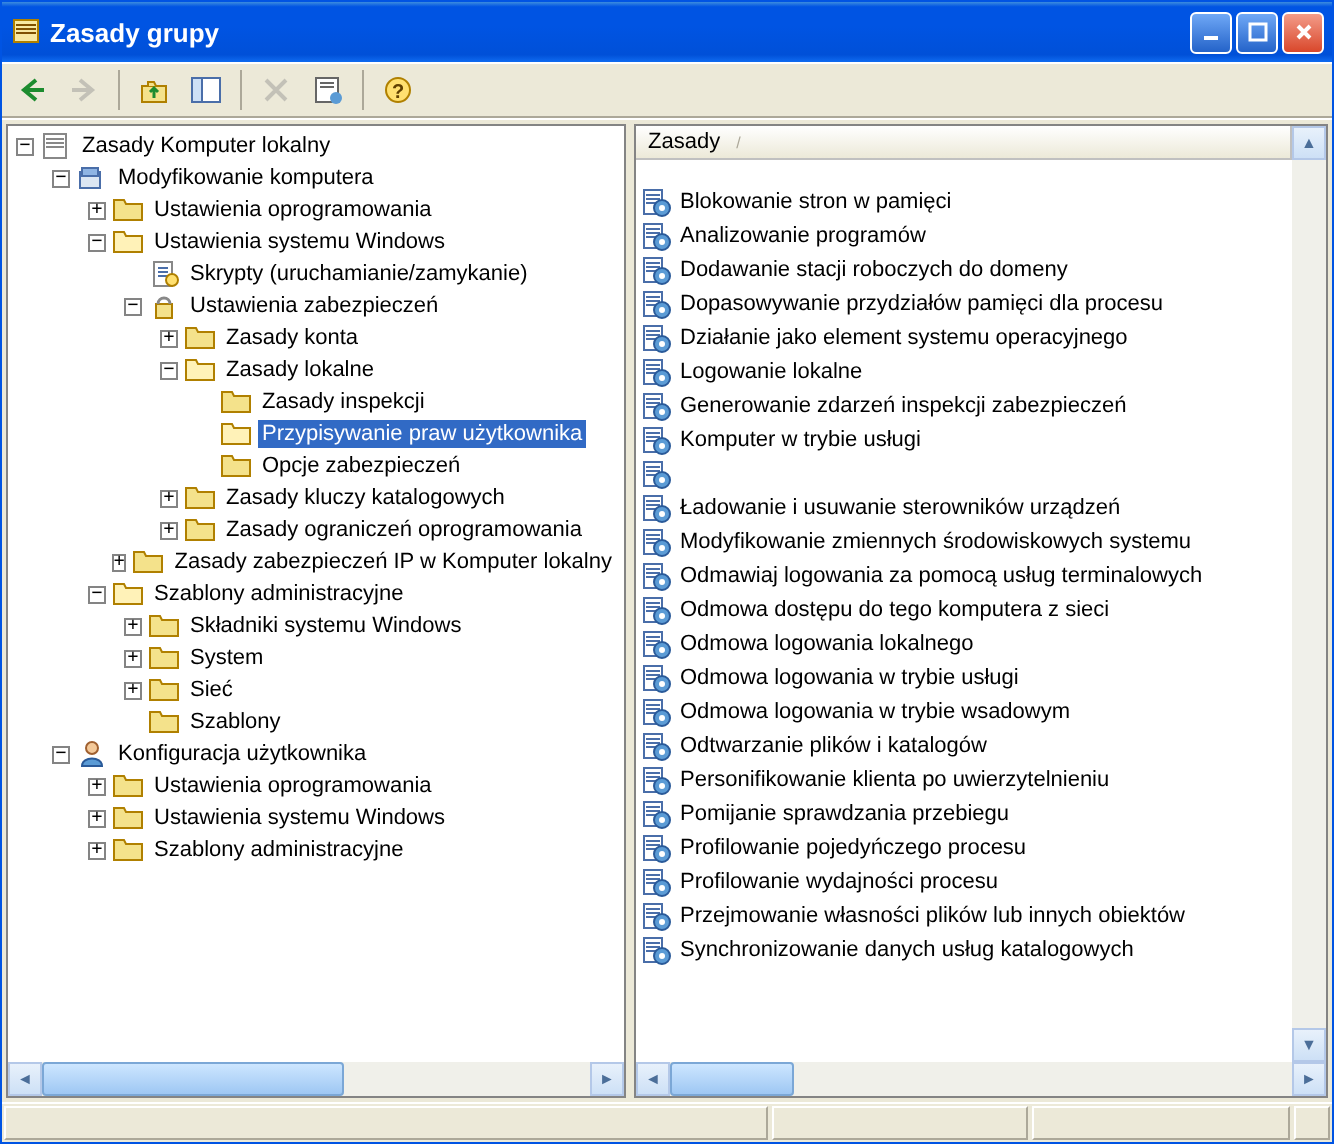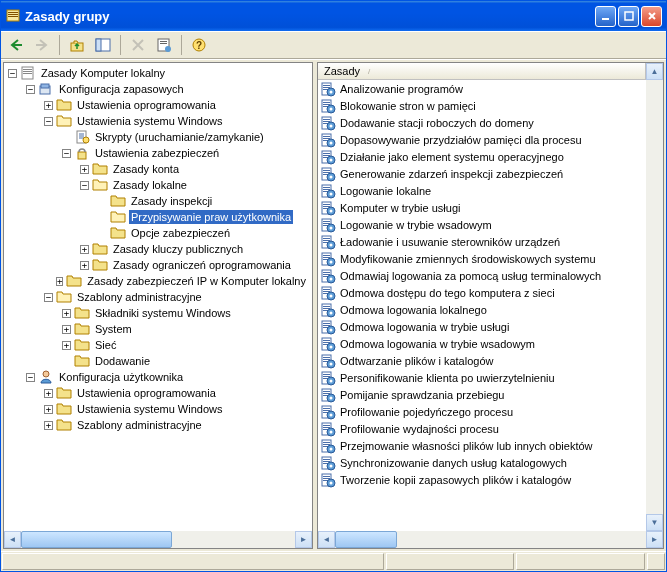--- a/index.html
+++ b/index.html
@@ -190,21 +190,21 @@
     border-top: 1px solid #fff;
     display:flex;
   }
   .statusbar .cell {
     border:1px solid #aca899;
     border-top-color:#fff;
     border-left-color:#fff;
     margin:1px;
   }
   .pane-inner { display:flex; flex:1; min-height:0;}
-  .list-main { display:flex; flex-direction:column; flex:1; min-width:0;}
+  .list-main { display:flex; flex-direction:column; flex:1; min-width:0;gap:12px;}
 </style>
 </head>
 <body>
 
 <div class="window">
 
   <div class="titlebar">
     <svg class="title-icon" viewBox="0 0 16 16">
       <rect x="2" y="2" width="12" height="11" fill="#f8e8a0" stroke="#b08000"></rect>
       <rect x="3" y="4" width="10" height="1" fill="#805000"></rect>
@@ -298,21 +298,21 @@
               </svg>
               <span class="node-label">Zasady Komputer lokalny</span>
             </div>
             <div class="tree-row">
               <span class="indent" style="width:22px"></span>
               <span class="exp">−</span>
               <svg class="node-icon" viewBox="0 0 16 16">
                 <rect x="2" y="5" width="10" height="8" fill="#dce6f2" stroke="#4a6ea9"></rect>
                 <rect x="3" y="3" width="8" height="4" fill="#8fb4e3" stroke="#4a6ea9"></rect>
               </svg>
-              <span class="node-label">Konfiguracja zapasowych</span>
+              <span class="node-label">Modyfikowanie komputera</span>
             </div>
             <div class="tree-row">
               <span class="indent" style="width:40px"></span>
               <span class="exp">+</span>
               <svg class="node-icon" viewBox="0 0 16 16">
                 <path d="M1 4 L1 13 L15 13 L15 5 L7 5 L6 3 L1 3 Z" fill="#f4e28b" stroke="#b08000"></path>
               </svg>
               <span class="node-label">Ustawienia oprogramowania</span>
             </div>
             <div class="tree-row">
@@ -381,21 +381,21 @@
                 <path d="M1 4 L1 13 L15 13 L15 5 L7 5 L6 3 L1 3 Z" fill="#f4e28b" stroke="#b08000"></path>
               </svg>
               <span class="node-label">Opcje zabezpieczeń</span>
             </div>
             <div class="tree-row">
               <span class="indent" style="width:76px"></span>
               <span class="exp">+</span>
               <svg class="node-icon" viewBox="0 0 16 16">
                 <path d="M1 4 L1 13 L15 13 L15 5 L7 5 L6 3 L1 3 Z" fill="#f4e28b" stroke="#b08000"></path>
               </svg>
-              <span class="node-label">Zasady kluczy publicznych</span>
+              <span class="node-label">Zasady kluczy katalogowych</span>
             </div>
             <div class="tree-row">
               <span class="indent" style="width:76px"></span>
               <span class="exp">+</span>
               <svg class="node-icon" viewBox="0 0 16 16">
                 <path d="M1 4 L1 13 L15 13 L15 5 L7 5 L6 3 L1 3 Z" fill="#f4e28b" stroke="#b08000"></path>
               </svg>
               <span class="node-label">Zasady ograniczeń oprogramowania</span>
             </div>
             <div class="tree-row">
@@ -437,21 +437,21 @@
                 <path d="M1 4 L1 13 L15 13 L15 5 L7 5 L6 3 L1 3 Z" fill="#f4e28b" stroke="#b08000"></path>
               </svg>
               <span class="node-label">Sieć</span>
             </div>
             <div class="tree-row">
               <span class="indent" style="width:58px"></span>
               <span class="exp none"></span>
               <svg class="node-icon" viewBox="0 0 16 16">
                 <path d="M1 4 L1 13 L15 13 L15 5 L7 5 L6 3 L1 3 Z" fill="#f4e28b" stroke="#b08000"></path>
               </svg>
-              <span class="node-label">Dodawanie</span>
+              <span class="node-label">Szablony</span>
             </div>
             <div class="tree-row">
               <span class="indent" style="width:22px"></span>
               <span class="exp">−</span>
               <svg class="node-icon" viewBox="0 0 16 16">
                 <circle cx="8" cy="5" r="3" fill="#f4c999" stroke="#a06030"></circle>
                 <path d="M3 14 C3 9 13 9 13 14 Z" fill="#5b9bd5" stroke="#2a5a99"></path>
               </svg>
               <span class="node-label">Konfiguracja użytkownika</span>
             </div>
@@ -502,42 +502,42 @@
           <div class="list-body" id="list">
               <div class="list-row">
                 <svg class="item-icon" viewBox="0 0 16 16">
                   <rect x="2" y="2" width="9" height="12" fill="#fff" stroke="#4a6ea9"></rect>
                   <rect x="3" y="4" width="7" height="1" fill="#4a6ea9"></rect>
                   <rect x="3" y="6" width="7" height="1" fill="#4a6ea9"></rect>
                   <rect x="3" y="8" width="7" height="1" fill="#4a6ea9"></rect>
                   <circle cx="11" cy="11" r="4" fill="#5b9bd5" stroke="#2a5a99"></circle>
                   <circle cx="11" cy="11" r="1.5" fill="#fff"></circle>
                 </svg>
+                <span>Blokowanie stron w pamięci</span>
+              </div>
+              <div class="list-row">
+                <svg class="item-icon" viewBox="0 0 16 16">
+                  <rect x="2" y="2" width="9" height="12" fill="#fff" stroke="#4a6ea9"></rect>
+                  <rect x="3" y="4" width="7" height="1" fill="#4a6ea9"></rect>
+                  <rect x="3" y="6" width="7" height="1" fill="#4a6ea9"></rect>
+                  <rect x="3" y="8" width="7" height="1" fill="#4a6ea9"></rect>
+                  <circle cx="11" cy="11" r="4" fill="#5b9bd5" stroke="#2a5a99"></circle>
+                  <circle cx="11" cy="11" r="1.5" fill="#fff"></circle>
+                </svg>
                 <span>Analizowanie programów</span>
               </div>
               <div class="list-row">
                 <svg class="item-icon" viewBox="0 0 16 16">
                   <rect x="2" y="2" width="9" height="12" fill="#fff" stroke="#4a6ea9"></rect>
                   <rect x="3" y="4" width="7" height="1" fill="#4a6ea9"></rect>
                   <rect x="3" y="6" width="7" height="1" fill="#4a6ea9"></rect>
                   <rect x="3" y="8" width="7" height="1" fill="#4a6ea9"></rect>
                   <circle cx="11" cy="11" r="4" fill="#5b9bd5" stroke="#2a5a99"></circle>
                   <circle cx="11" cy="11" r="1.5" fill="#fff"></circle>
                 </svg>
-                <span>Blokowanie stron w pamięci</span>
-              </div>
-              <div class="list-row">
-                <svg class="item-icon" viewBox="0 0 16 16">
-                  <rect x="2" y="2" width="9" height="12" fill="#fff" stroke="#4a6ea9"></rect>
-                  <rect x="3" y="4" width="7" height="1" fill="#4a6ea9"></rect>
-                  <rect x="3" y="6" width="7" height="1" fill="#4a6ea9"></rect>
-                  <rect x="3" y="8" width="7" height="1" fill="#4a6ea9"></rect>
-                  <circle cx="11" cy="11" r="4" fill="#5b9bd5" stroke="#2a5a99"></circle>
-                  <circle cx="11" cy="11" r="1.5" fill="#fff"></circle>
-                </svg>
                 <span>Dodawanie stacji roboczych do domeny</span>
               </div>
               <div class="list-row">
                 <svg class="item-icon" viewBox="0 0 16 16">
                   <rect x="2" y="2" width="9" height="12" fill="#fff" stroke="#4a6ea9"></rect>
                   <rect x="3" y="4" width="7" height="1" fill="#4a6ea9"></rect>
                   <rect x="3" y="6" width="7" height="1" fill="#4a6ea9"></rect>
                   <rect x="3" y="8" width="7" height="1" fill="#4a6ea9"></rect>
                   <circle cx="11" cy="11" r="4" fill="#5b9bd5" stroke="#2a5a99"></circle>
                   <circle cx="11" cy="11" r="1.5" fill="#fff"></circle>
@@ -557,54 +557,53 @@
               </div>
               <div class="list-row">
                 <svg class="item-icon" viewBox="0 0 16 16">
                   <rect x="2" y="2" width="9" height="12" fill="#fff" stroke="#4a6ea9"></rect>
                   <rect x="3" y="4" width="7" height="1" fill="#4a6ea9"></rect>
                   <rect x="3" y="6" width="7" height="1" fill="#4a6ea9"></rect>
                   <rect x="3" y="8" width="7" height="1" fill="#4a6ea9"></rect>
                   <circle cx="11" cy="11" r="4" fill="#5b9bd5" stroke="#2a5a99"></circle>
                   <circle cx="11" cy="11" r="1.5" fill="#fff"></circle>
                 </svg>
+                <span>Logowanie lokalne</span>
+              </div>
+              <div class="list-row">
+                <svg class="item-icon" viewBox="0 0 16 16">
+                  <rect x="2" y="2" width="9" height="12" fill="#fff" stroke="#4a6ea9"></rect>
+                  <rect x="3" y="4" width="7" height="1" fill="#4a6ea9"></rect>
+                  <rect x="3" y="6" width="7" height="1" fill="#4a6ea9"></rect>
+                  <rect x="3" y="8" width="7" height="1" fill="#4a6ea9"></rect>
+                  <circle cx="11" cy="11" r="4" fill="#5b9bd5" stroke="#2a5a99"></circle>
+                  <circle cx="11" cy="11" r="1.5" fill="#fff"></circle>
+                </svg>
                 <span>Generowanie zdarzeń inspekcji zabezpieczeń</span>
               </div>
               <div class="list-row">
                 <svg class="item-icon" viewBox="0 0 16 16">
                   <rect x="2" y="2" width="9" height="12" fill="#fff" stroke="#4a6ea9"></rect>
                   <rect x="3" y="4" width="7" height="1" fill="#4a6ea9"></rect>
                   <rect x="3" y="6" width="7" height="1" fill="#4a6ea9"></rect>
                   <rect x="3" y="8" width="7" height="1" fill="#4a6ea9"></rect>
                   <circle cx="11" cy="11" r="4" fill="#5b9bd5" stroke="#2a5a99"></circle>
                   <circle cx="11" cy="11" r="1.5" fill="#fff"></circle>
                 </svg>
-                <span>Logowanie lokalne</span>
-              </div>
-              <div class="list-row">
-                <svg class="item-icon" viewBox="0 0 16 16">
-                  <rect x="2" y="2" width="9" height="12" fill="#fff" stroke="#4a6ea9"></rect>
-                  <rect x="3" y="4" width="7" height="1" fill="#4a6ea9"></rect>
-                  <rect x="3" y="6" width="7" height="1" fill="#4a6ea9"></rect>
-                  <rect x="3" y="8" width="7" height="1" fill="#4a6ea9"></rect>
-                  <circle cx="11" cy="11" r="4" fill="#5b9bd5" stroke="#2a5a99"></circle>
-                  <circle cx="11" cy="11" r="1.5" fill="#fff"></circle>
-                </svg>
                 <span>Komputer w trybie usługi</span>
               </div>
               <div class="list-row">
                 <svg class="item-icon" viewBox="0 0 16 16">
                   <rect x="2" y="2" width="9" height="12" fill="#fff" stroke="#4a6ea9"></rect>
                   <rect x="3" y="4" width="7" height="1" fill="#4a6ea9"></rect>
                   <rect x="3" y="6" width="7" height="1" fill="#4a6ea9"></rect>
                   <rect x="3" y="8" width="7" height="1" fill="#4a6ea9"></rect>
                   <circle cx="11" cy="11" r="4" fill="#5b9bd5" stroke="#2a5a99"></circle>
                   <circle cx="11" cy="11" r="1.5" fill="#fff"></circle>
                 </svg>
-                <span>Logowanie w trybie wsadowym</span>
               </div>
               <div class="list-row">
                 <svg class="item-icon" viewBox="0 0 16 16">
                   <rect x="2" y="2" width="9" height="12" fill="#fff" stroke="#4a6ea9"></rect>
                   <rect x="3" y="4" width="7" height="1" fill="#4a6ea9"></rect>
                   <rect x="3" y="6" width="7" height="1" fill="#4a6ea9"></rect>
                   <rect x="3" y="8" width="7" height="1" fill="#4a6ea9"></rect>
                   <circle cx="11" cy="11" r="4" fill="#5b9bd5" stroke="#2a5a99"></circle>
                   <circle cx="11" cy="11" r="1.5" fill="#fff"></circle>
                 </svg>
@@ -745,31 +744,20 @@
               <div class="list-row">
                 <svg class="item-icon" viewBox="0 0 16 16">
                   <rect x="2" y="2" width="9" height="12" fill="#fff" stroke="#4a6ea9"></rect>
                   <rect x="3" y="4" width="7" height="1" fill="#4a6ea9"></rect>
                   <rect x="3" y="6" width="7" height="1" fill="#4a6ea9"></rect>
                   <rect x="3" y="8" width="7" height="1" fill="#4a6ea9"></rect>
                   <circle cx="11" cy="11" r="4" fill="#5b9bd5" stroke="#2a5a99"></circle>
                   <circle cx="11" cy="11" r="1.5" fill="#fff"></circle>
                 </svg>
                 <span>Synchronizowanie danych usług katalogowych</span>
-              </div>
-              <div class="list-row">
-                <svg class="item-icon" viewBox="0 0 16 16">
-                  <rect x="2" y="2" width="9" height="12" fill="#fff" stroke="#4a6ea9"></rect>
-                  <rect x="3" y="4" width="7" height="1" fill="#4a6ea9"></rect>
-                  <rect x="3" y="6" width="7" height="1" fill="#4a6ea9"></rect>
-                  <rect x="3" y="8" width="7" height="1" fill="#4a6ea9"></rect>
-                  <circle cx="11" cy="11" r="4" fill="#5b9bd5" stroke="#2a5a99"></circle>
-                  <circle cx="11" cy="11" r="1.5" fill="#fff"></circle>
-                </svg>
-                <span>Tworzenie kopii zapasowych plików i katalogów</span>
               </div>
             </div>
         </div>
         <div class="vscroll">
           <div class="sbbtn">▲</div>
           <div class="track"></div>
           <div class="sbbtn">▼</div>
         </div>
       </div>
       <div class="hscroll">

